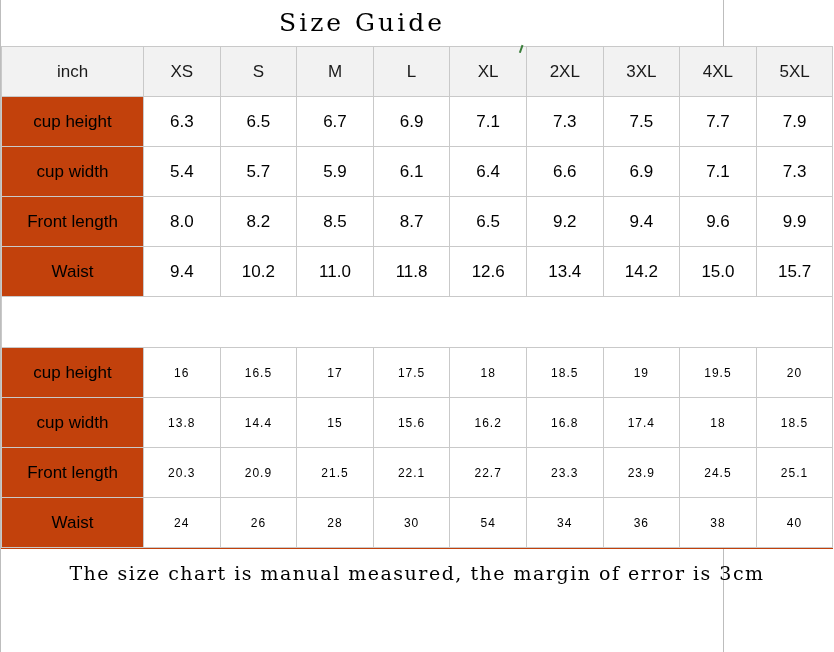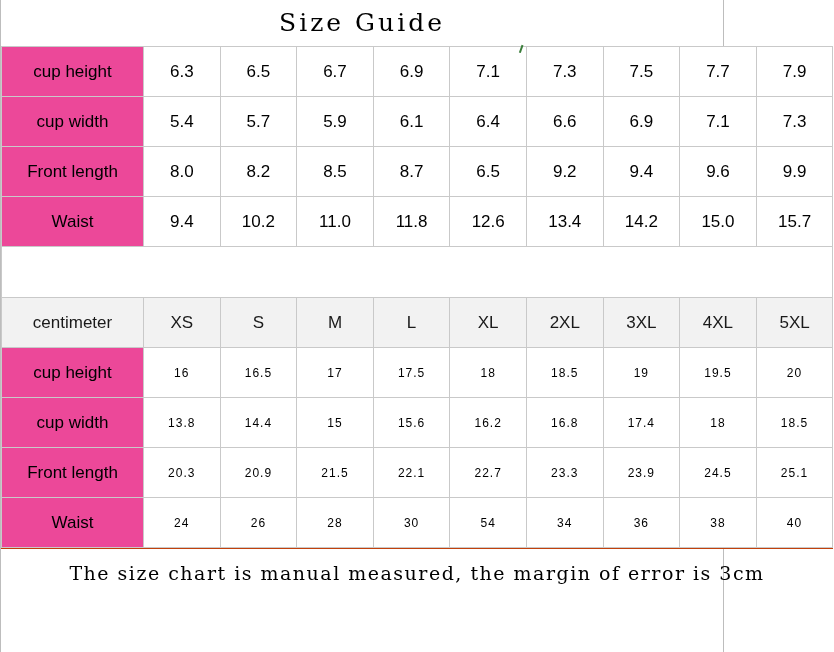--- a/index.html
+++ b/index.html
@@ -41,21 +41,21 @@
     border: 1px solid #c9c9c9;
     text-align: center;
     font-weight: 400;
     padding: 0;
   }
   .unit-table tr { height: 50px; }
   .unit-table .hdr-row { background: #f2f2f2; }
   .unit-table .hdr-row td { font-size: 17px; color: #1a1a1a; }
   .unit-table td.rowlabel {
     font-size: 17px;
-    background: #ec4899;
+    background: #c2410c;
   }
   .unit-table .hdr-row td.rowlabel { background: #f2f2f2; }
   .unit-table td.val {
     font-size: 17px;
     background: #ffffff;
   }
   
   col.c0 { width: 142px; }
   col.cx { width: 76.6px; }
 
@@ -108,20 +108,32 @@
         <col class="cx">
         <col class="cx">
         <col class="cx">
         <col class="cx">
         <col class="cx">
         <col class="cx">
         <col class="cx">
         <col class="cx">
     </colgroup>
     <tbody>
+      <tr class="hdr-row">
+        <td class="rowlabel">inch</td>
+        <td>XS</td>
+        <td>S</td>
+        <td>M</td>
+        <td>L</td>
+        <td>XL</td>
+        <td>2XL</td>
+        <td>3XL</td>
+        <td>4XL</td>
+        <td>5XL</td>
+      </tr>
       <tr>
         <td class="rowlabel">cup height</td>
         <td class="val">6.3</td>
         <td class="val">6.5</td>
         <td class="val">6.7</td>
         <td class="val">6.9</td>
         <td class="val">7.1</td>
         <td class="val">7.3</td>
         <td class="val">7.5</td>
         <td class="val">7.7</td>
@@ -175,32 +187,20 @@
         <col class="cx">
         <col class="cx">
         <col class="cx">
         <col class="cx">
         <col class="cx">
         <col class="cx">
         <col class="cx">
         <col class="cx">
     </colgroup>
     <tbody>
-      <tr class="hdr-row">
-        <td class="rowlabel">centimeter</td>
-        <td>XS</td>
-        <td>S</td>
-        <td>M</td>
-        <td>L</td>
-        <td>XL</td>
-        <td>2XL</td>
-        <td>3XL</td>
-        <td>4XL</td>
-        <td>5XL</td>
-      </tr>
       <tr>
         <td class="rowlabel">cup height</td>
         <td class="val">16</td>
         <td class="val">16.5</td>
         <td class="val">17</td>
         <td class="val">17.5</td>
         <td class="val">18</td>
         <td class="val">18.5</td>
         <td class="val">19</td>
         <td class="val">19.5</td>

